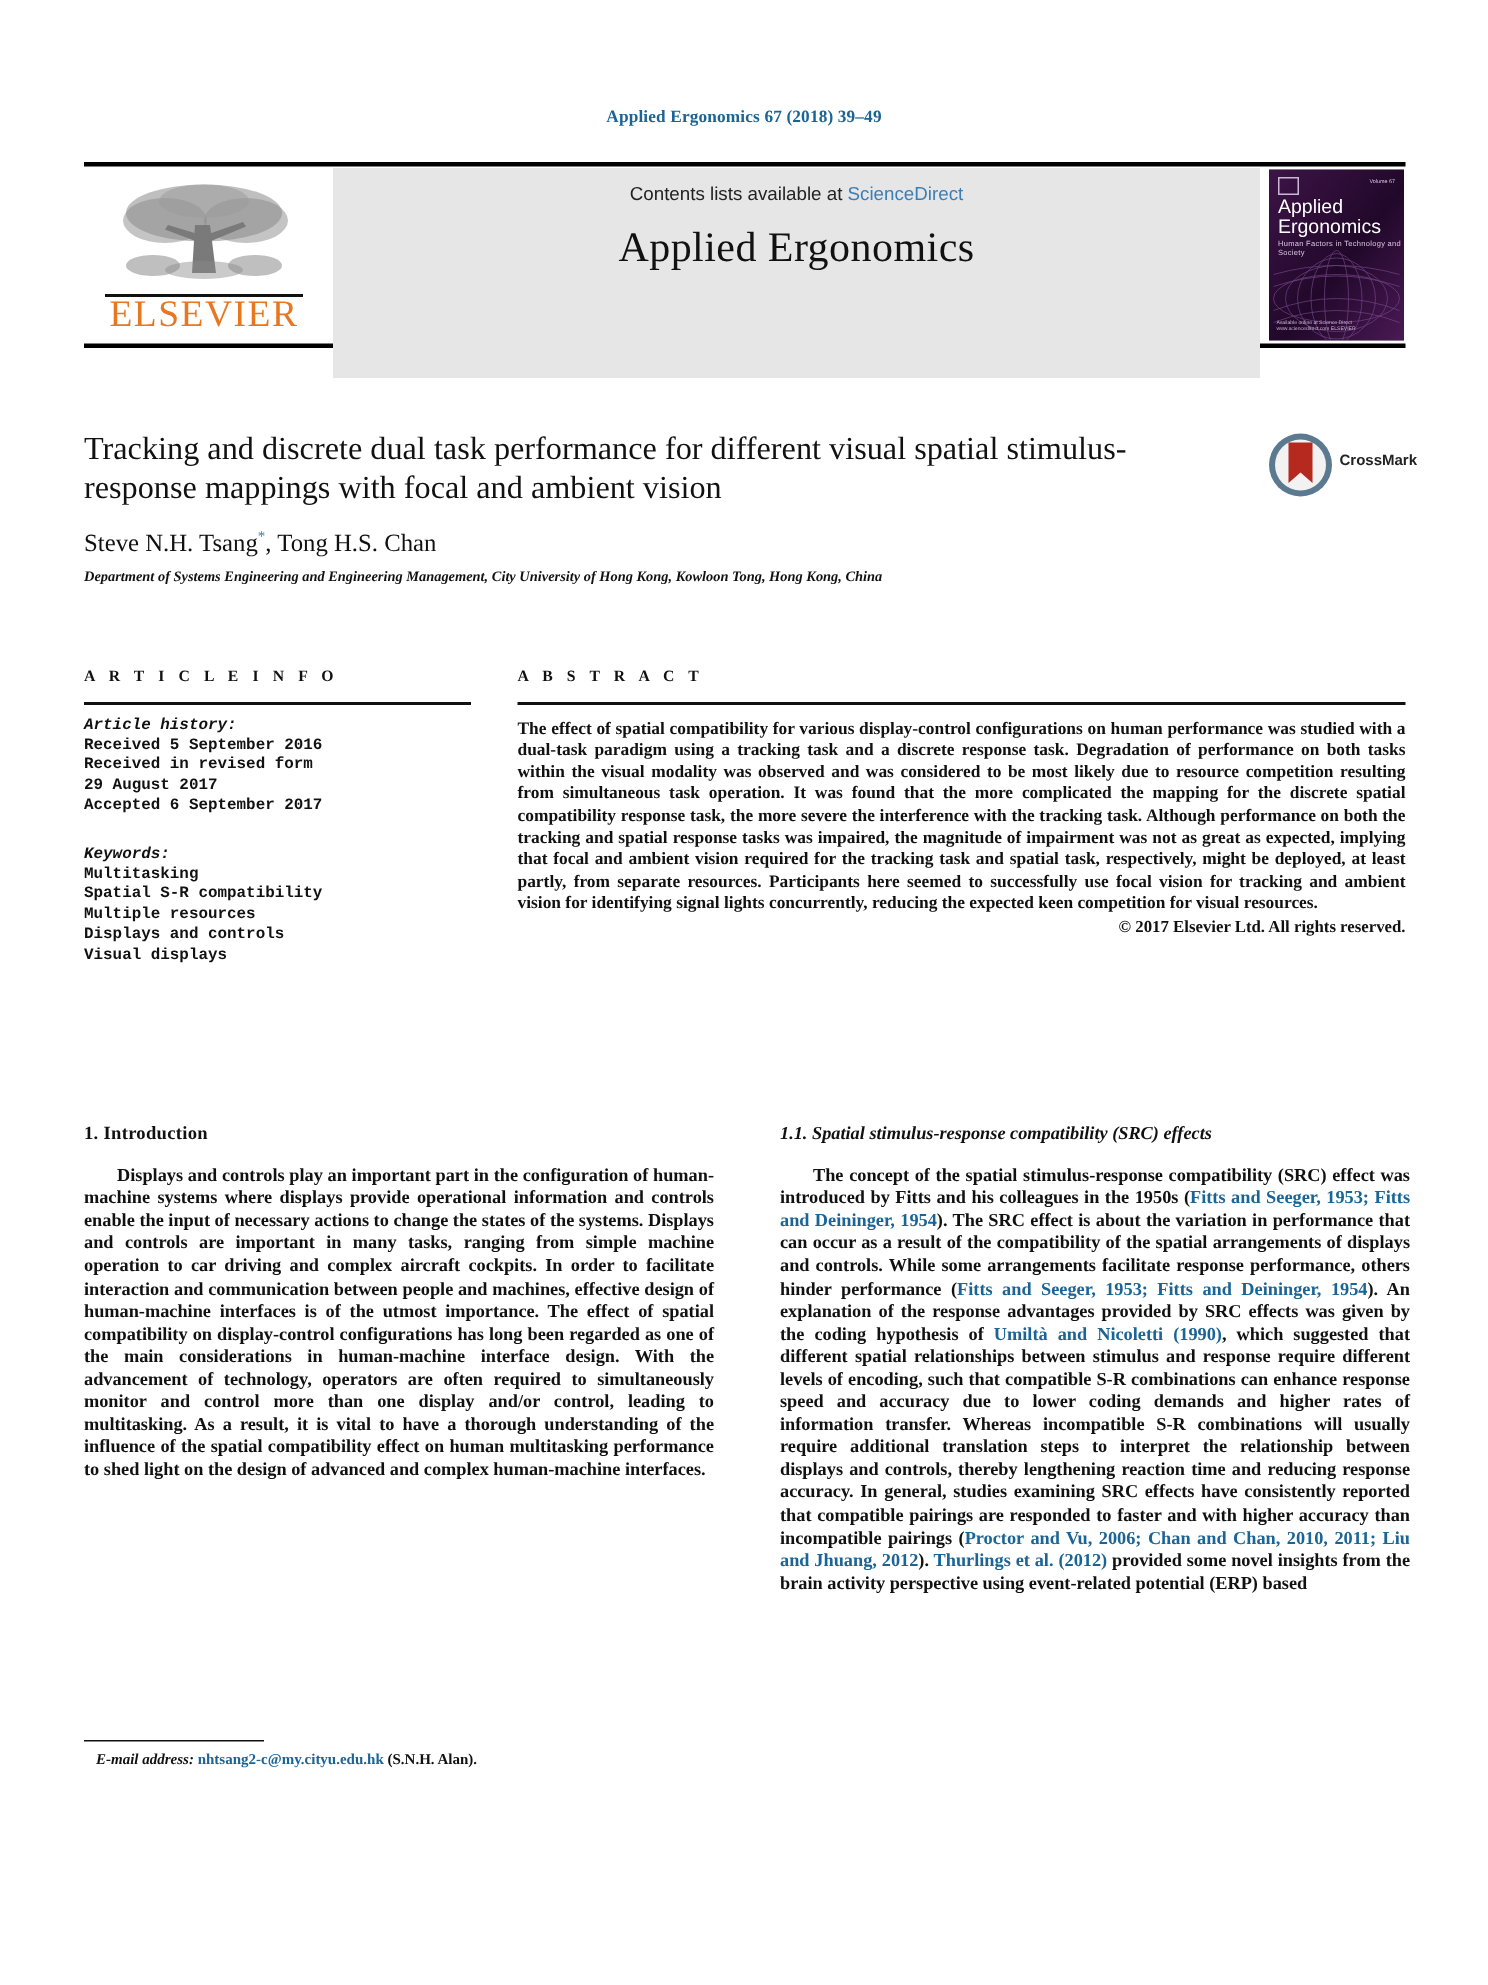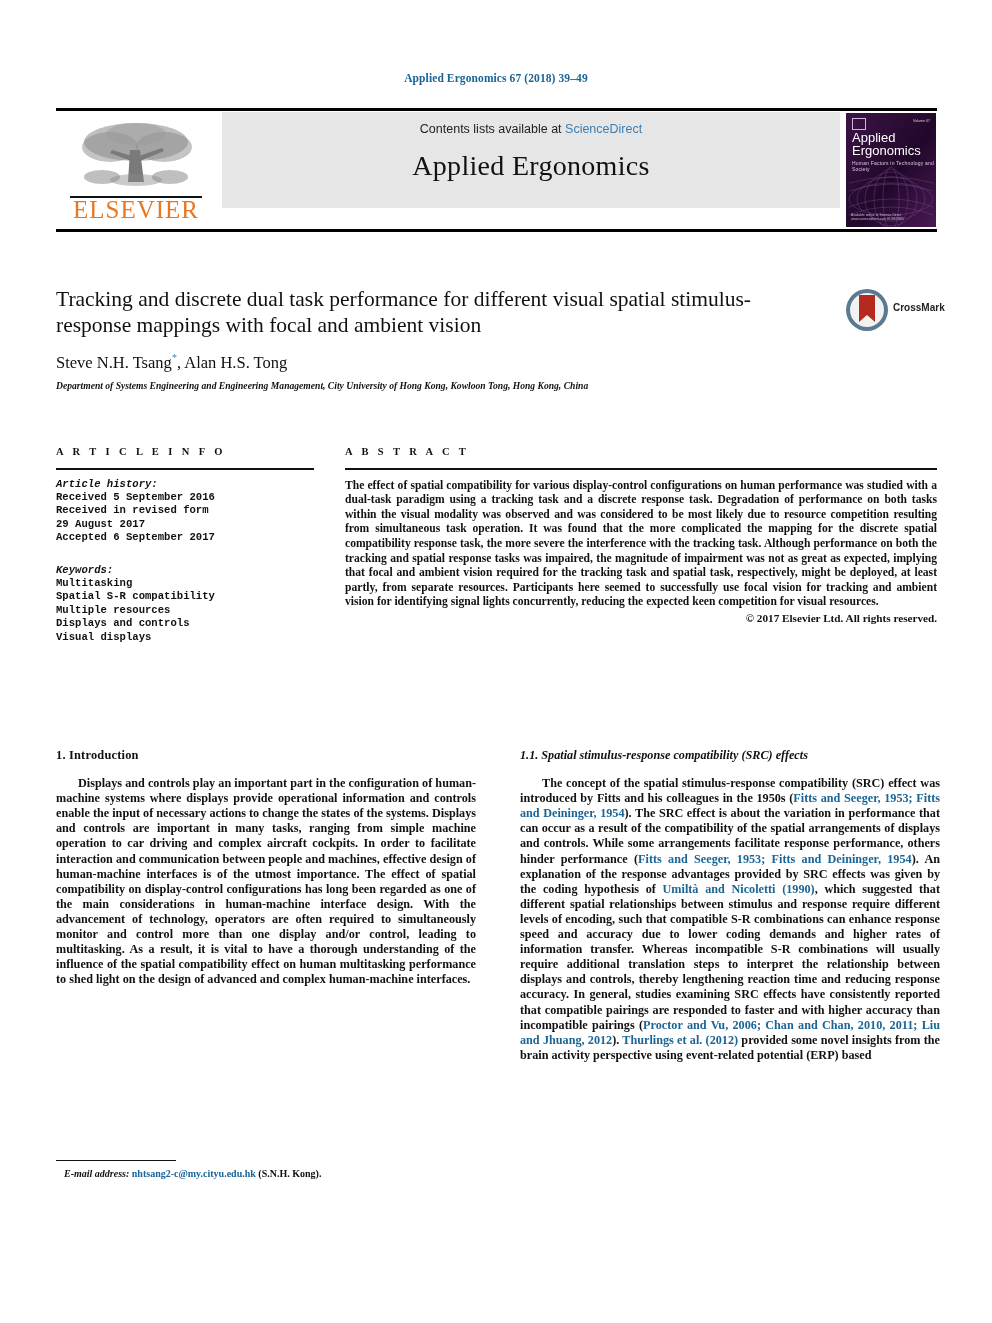--- a/index.html
+++ b/index.html
@@ -33,21 +33,21 @@
     width:881px;height:124px;
   }
   .rule-top{
     position:absolute;left:0;top:0;width:881px;height:3px;background:#000;
   }
   .rule-bot{
     position:absolute;left:0;top:121px;width:881px;height:3px;background:#000;
   }
   .mast-center{
     position:absolute;left:166px;top:4px;
-    width:618px;height:96px;
+    width:618px;height:140px;
     background:#e6e6e6;
   }
   .contents-line{
     position:absolute;left:0;top:10px;width:618px;
     text-align:center;font-family:"Liberation Sans", sans-serif;
     font-size:12.5px;color:#222;
   }
   .contents-line .sd{color:#3b7fb5;}
   .journal-name{
     position:absolute;left:0;top:38px;width:618px;
@@ -268,21 +268,21 @@
       <div class="cover-title">Applied Ergonomics</div>
       <div class="cover-sub">Human Factors in Technology and Society</div>
       <div class="cover-foot">Available online at
 Science Direct www.sciencedirect.com ELSEVIER</div>
     </div>
   </div>
 
   <div class="titleblock">
     <div class="art-title">Tracking and discrete dual task performance for different visual spatial stimulus-response mappings with focal and ambient vision</div>
     <div class="authors">
-      <span>Steve N.H. Tsang</span><sup>*</sup><span>, Alan H.S. Tong</span>
+      <span>Steve N.H. Tsang</span><sup>*</sup><span>, Tong H.S. Chan</span>
     </div>
     <div class="affil">Department of Systems Engineering and Engineering Management, City University of Hong Kong, Kowloon Tong, Hong Kong, China</div>
   </div>
 
   <div class="crossmark">
     <svg class="cm-badge" viewBox="0 0 44 44">
       <circle cx="22" cy="22" r="21" fill="#5b7a90"></circle>
       <circle cx="22" cy="22" r="17" fill="#f2f2f2"></circle>
       <path d="M14 7 H30 V34 L22 27 L14 34 Z" fill="#b5291f"></path>
     </svg>
@@ -324,18 +324,18 @@
   <div class="bodycol colR">
     <div class="h2">1.1. Spatial stimulus-response compatibility (SRC) effects</div>
     <p><span>The concept of the spatial stimulus-response compatibility (SRC) effect was introduced by Fitts and his colleagues in the 1950s (</span><span class="lnk">Fitts and Seeger, 1953; Fitts and Deininger, 1954</span><span>). The SRC effect is about the variation in performance that can occur as a result of the compatibility of the spatial arrangements of displays and controls. While some arrangements facilitate response performance, others hinder performance (</span><span class="lnk">Fitts and Seeger, 1953; Fitts and Deininger, 1954</span><span>). An explanation of the response advantages provided by SRC effects was given by the coding hypothesis of </span><span class="lnk">Umiltà and Nicoletti (1990)</span><span>, which suggested that different spatial relationships between stimulus and response require different levels of encoding, such that compatible S-R combinations can enhance response speed and accuracy due to lower coding demands and higher rates of information transfer. Whereas incompatible S-R combinations will usually require additional translation steps to interpret the relationship between displays and controls, thereby lengthening reaction time and reducing response accuracy. In general, studies examining SRC effects have consistently reported that compatible pairings are responded to faster and with higher accuracy than incompatible pairings (</span><span class="lnk">Proctor and Vu, 2006; Chan and Chan, 2010, 2011; Liu and Jhuang, 2012</span><span>). </span><span class="lnk">Thurlings et al. (2012)</span><span> provided some novel insights from the brain activity perspective using event-related potential (ERP) based</span></p>
   </div>
 
   <div class="footnote">
     <div class="fn-rule"></div>
     <div class="fn-line" style="padding-left:18px;">
       <span class="fn-ital">E-mail address:</span>
       <span class="lnk" style="color:#1a6496;">nhtsang2-c@my.cityu.edu.hk</span>
-      <span>(S.N.H. Kong).</span>
+      <span>(S.N.H. Alan).</span>
     </div>
   </div>
 
 
 </div>
 
 </body></html>

